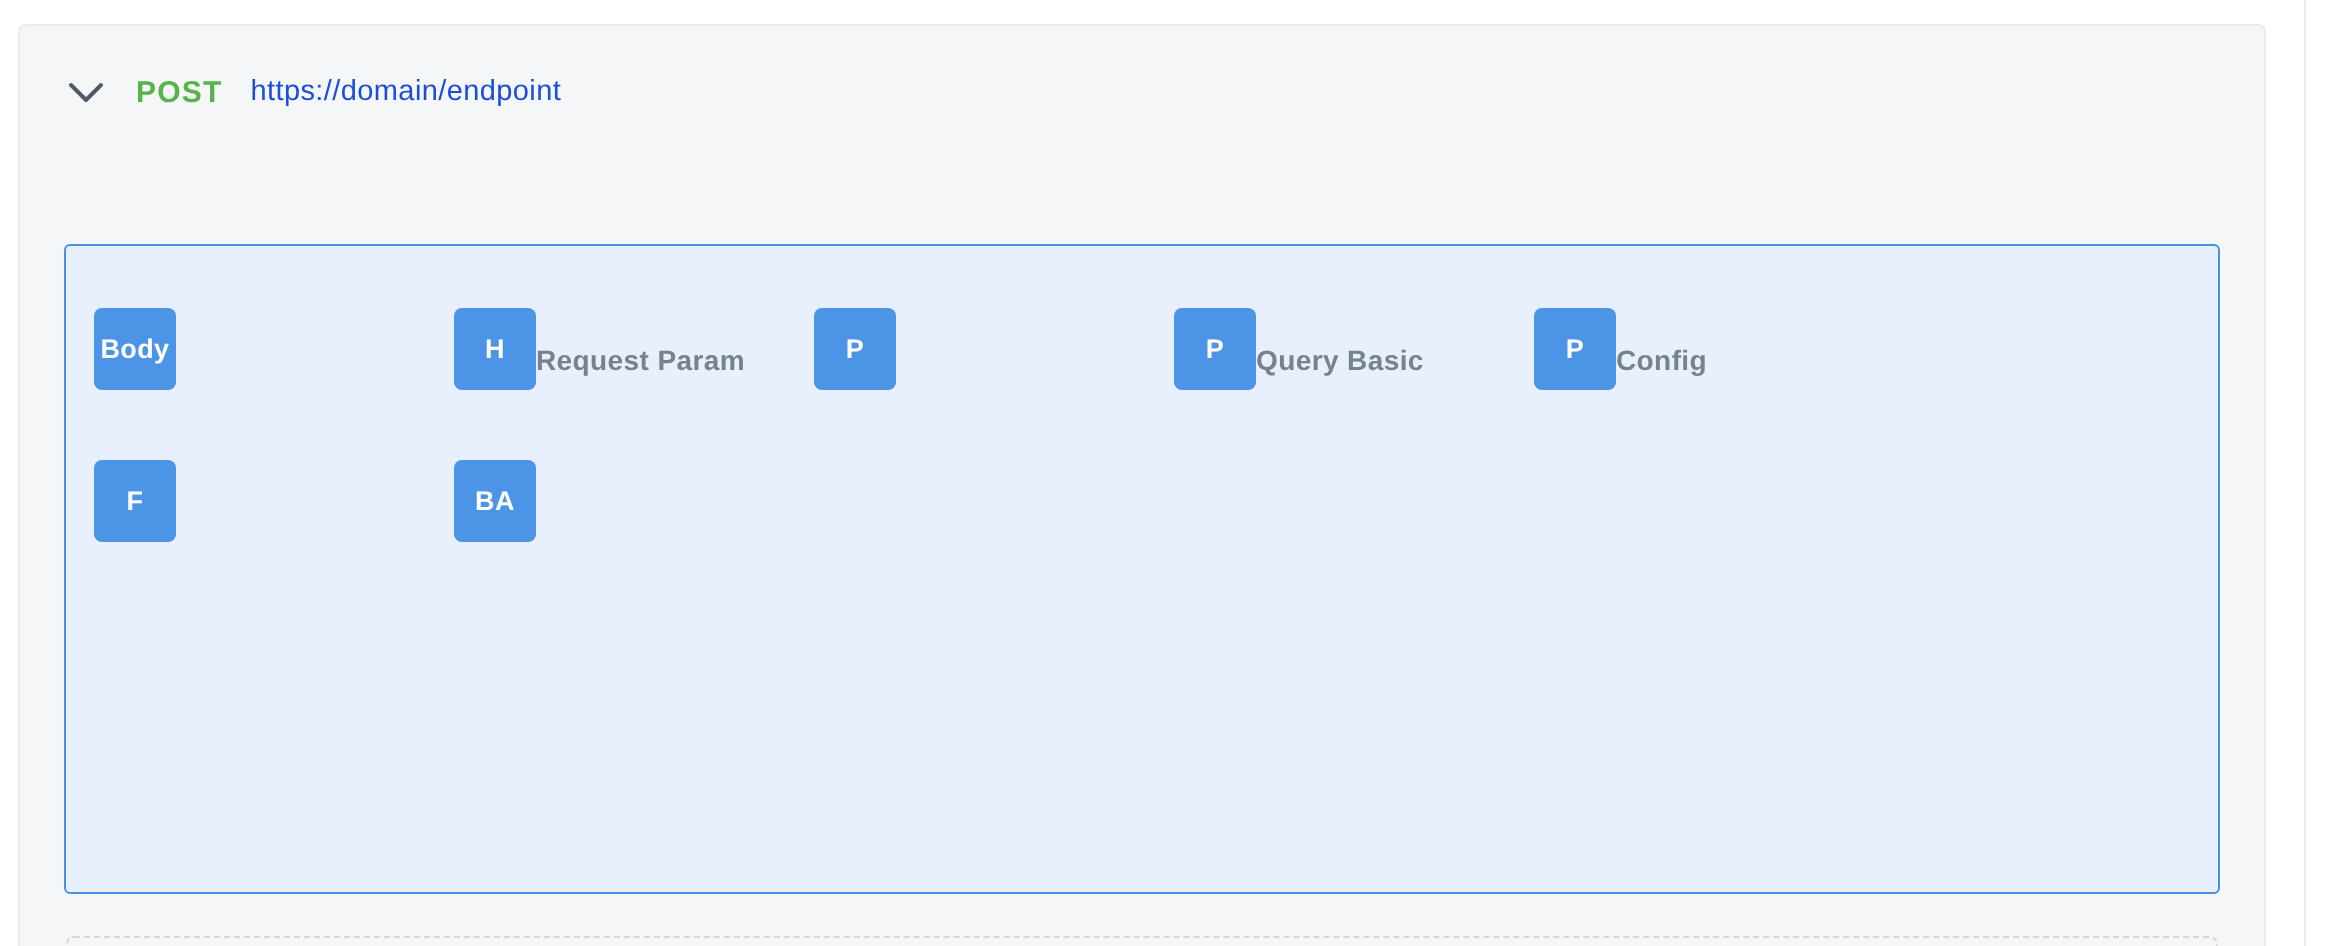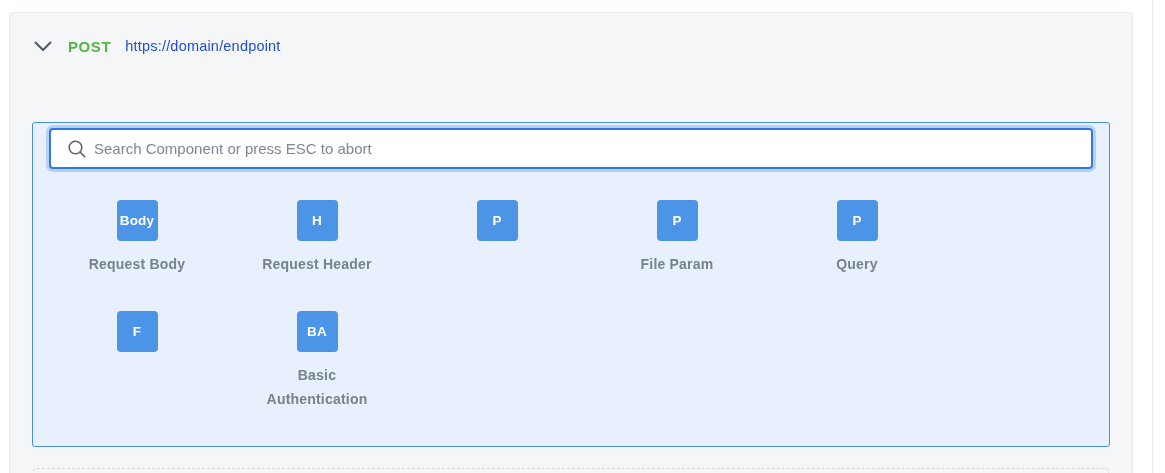--- a/index.html
+++ b/index.html
@@ -70,21 +70,21 @@
   }
   .search-input::placeholder { color: #7d8794; opacity: 1; }
   .components {
     display: flex; flex-wrap: wrap;
     align-items: flex-start;
     margin-top: 31px;
     padding: 0 14px;
   }
   .component-item {
     width: 180px;
-    display: flex; flex-direction: column; align-items: center;
+    display: flex; flex-direction: row; align-items: center;
     margin-bottom: 35px;
     cursor: pointer;
   }
   .component-tile {
     width: 41px; height: 41px;
     background: var(--tile-blue, #4b94e6);
     border-radius: 4px;
     color: #ffffff;
     font-size: 13.5px; font-weight: 700;
     display: flex; align-items: center; justify-content: center;
@@ -118,62 +118,51 @@
       <span class="chevron">
         <svg width="18" height="11" viewBox="0 0 18 11">
           <polyline points="1.5,1.5 9,9 16.5,1.5" fill="none" stroke="#4e5a68" stroke-width="2" stroke-linecap="round" stroke-linejoin="round"></polyline>
         </svg>
       </span>
       <span class="method">POST</span>
       <span class="url">https://domain/endpoint</span>
     </div>
 
     <div class="picker-panel">
-      <div class="search-wrap">
-        <span class="search-icon">
-          <svg width="18" height="18" viewBox="0 0 18 18">
-            <circle cx="7.5" cy="7.5" r="6.3" fill="none" stroke="#5b6570" stroke-width="1.6"></circle>
-            <line x1="12.2" y1="12.2" x2="16.6" y2="16.6" stroke="#5b6570" stroke-width="1.6" stroke-linecap="round"></line>
-          </svg>
-        </span>
-        <input class="search-input" type="text" placeholder="Search Component or press ESC to abort" style="">
-      </div>
 
       <div class="components" id="component-grid">
   <div class="component-item">
     <div class="component-tile">Body</div>
-    <div class="component-label">Request Body</div>
   </div>
 
   <div class="component-item">
     <div class="component-tile">H</div>
-    <div class="component-label">Request Header</div>
+    <div class="component-label">Request Param</div>
   </div>
 
   <div class="component-item">
     <div class="component-tile">P</div>
   </div>
 
   <div class="component-item">
     <div class="component-tile">P</div>
-    <div class="component-label">File Param</div>
+    <div class="component-label">Query Basic</div>
   </div>
 
   <div class="component-item">
     <div class="component-tile">P</div>
-    <div class="component-label">Query</div>
+    <div class="component-label">Config</div>
   </div>
 
   <div class="component-item">
     <div class="component-tile">F</div>
   </div>
 
   <div class="component-item">
     <div class="component-tile">BA</div>
-    <div class="component-label">Basic Authentication</div>
   </div>
 </div>
     </div>
 
     <div class="dropzone"></div>
 
   </div>
 </div>
 
 </body></html>

